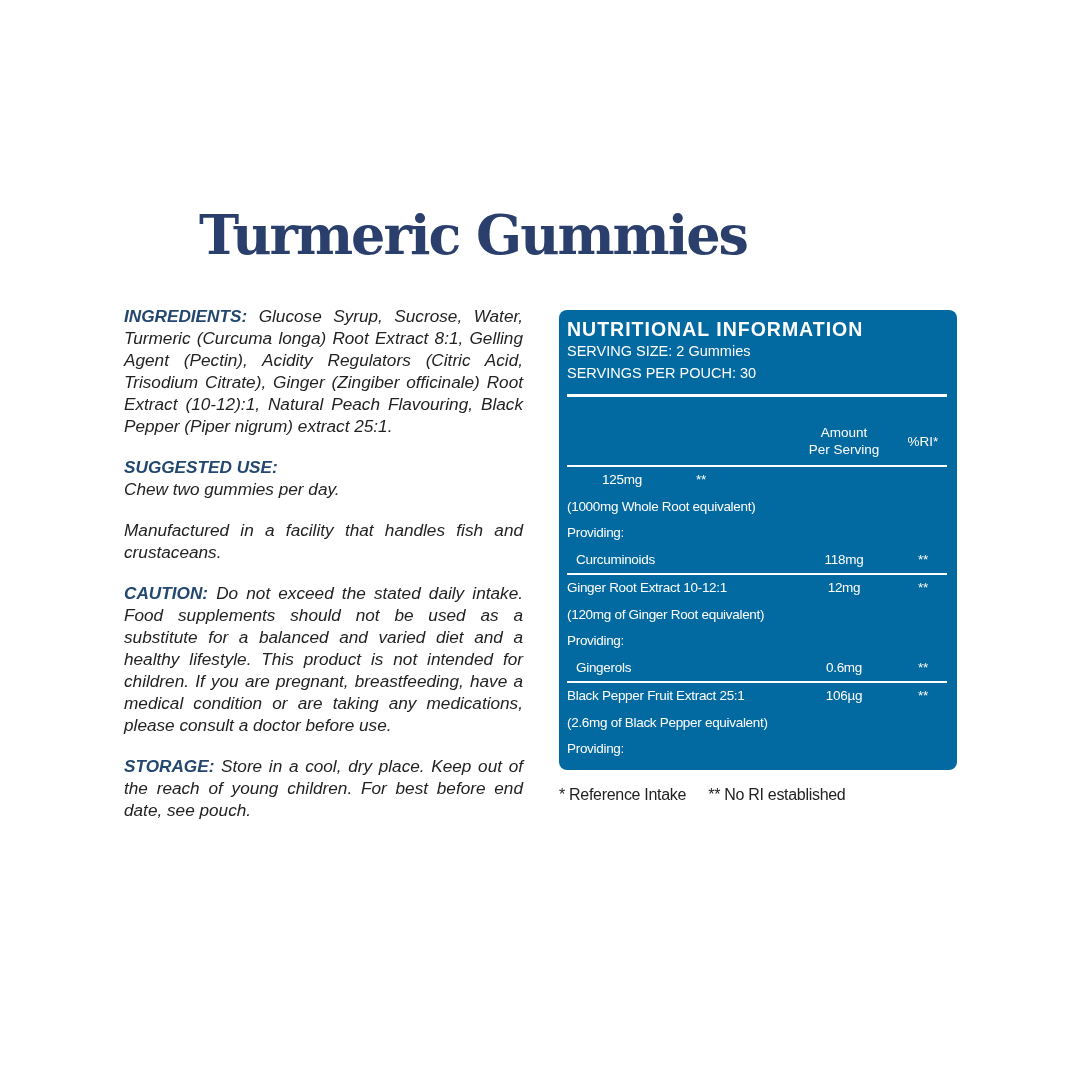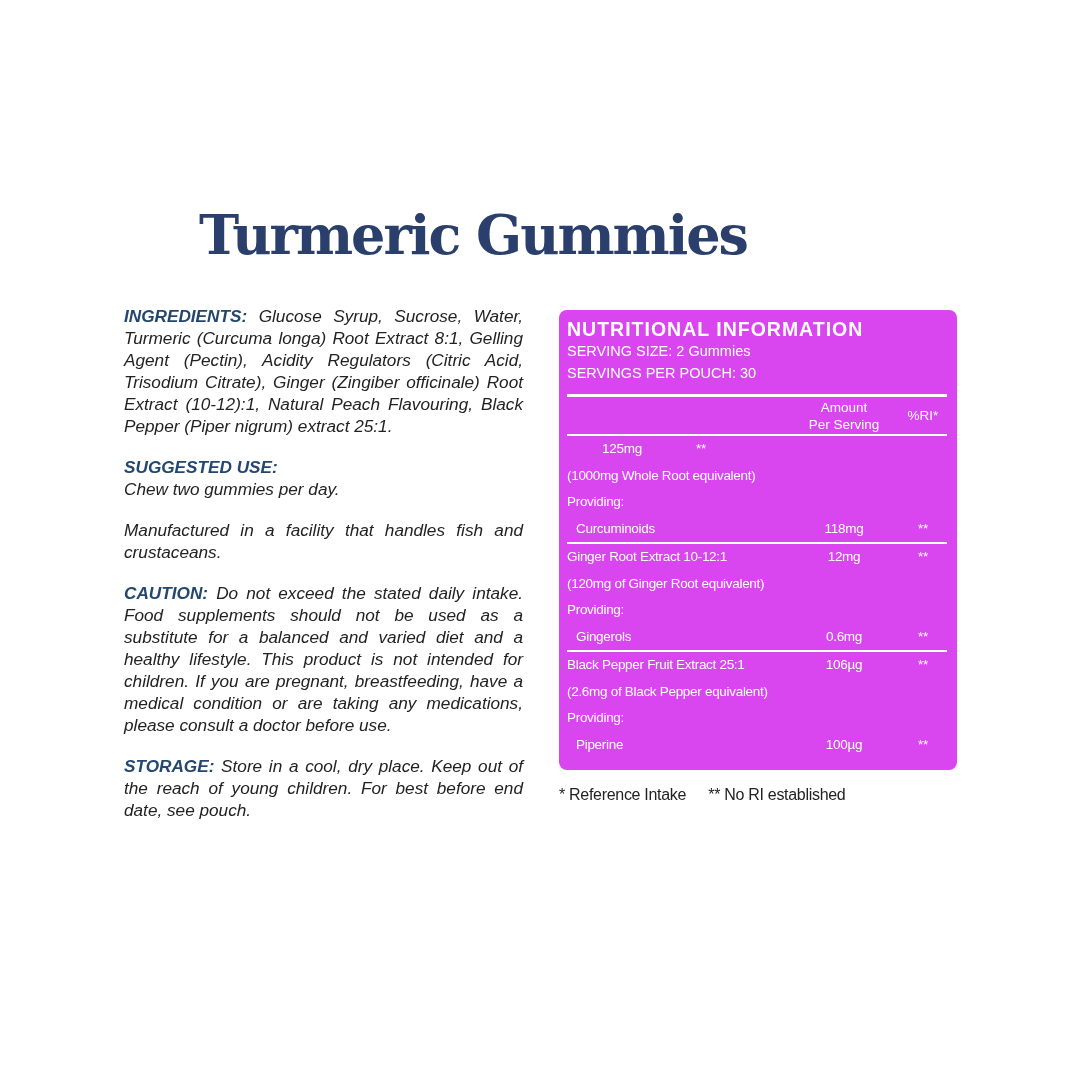--- a/index.html
+++ b/index.html
@@ -13,28 +13,28 @@
       color: #2a3f6b; letter-spacing: -2px; line-height: 70px;
     }
     .left {
       position: absolute; left: 124px; top: 305px; width: 399px;
       font-size: 17.2px; line-height: 22px; color: #222;
     }
     .left p { margin: 0 0 19px 0; text-align: justify; text-align-last: left; font-style: italic; }
     .lbl { color: #23476f; font-weight: bold; }
     .card {
       position: absolute; left: 559px; top: 310px; width: 398px; height: 460px;
-      background: #d946ef; border-radius: 8px; color: #ffffff;
+      background: #0369a1; border-radius: 8px; color: #ffffff;
     }
     .card-inner { position: absolute; left: 8px; top: 8px; width: 380px; }
     .card-title { font-weight: bold; font-size: 19.5px; letter-spacing: 1px; line-height: 22px; }
     .serv { font-size: 14.5px; line-height: 22px; }
     .rule-thick { height: 3px; background: #ffffff; margin-top: 10px; }
     .rule-thin { height: 2px; background: #ffffff; }
-    .hdr { display: flex; height: 37px; font-size: 13.5px; line-height: 17px; align-items: center; }
+    .hdr { display: flex; height: 48px; font-size: 13.5px; line-height: 17px; align-items: center; margin-top: 20px; }
     .c1 { width: 222px; }
     .c2 { width: 110px; text-align: center; }
     .c3 { width: 48px; text-align: center; }
     .row { display: flex; font-size: 13.5px; height: 26.5px; line-height: 26.5px; letter-spacing: -0.3px; }
     .row.sub .c1 { padding-left: 9px; box-sizing: border-box; }
     .foot {
       position: absolute; left: 559px; top: 786px; font-size: 16px; color: #222; letter-spacing: -0.3px;
     }
     .foot span { margin-right: 18px; }
   </style>

